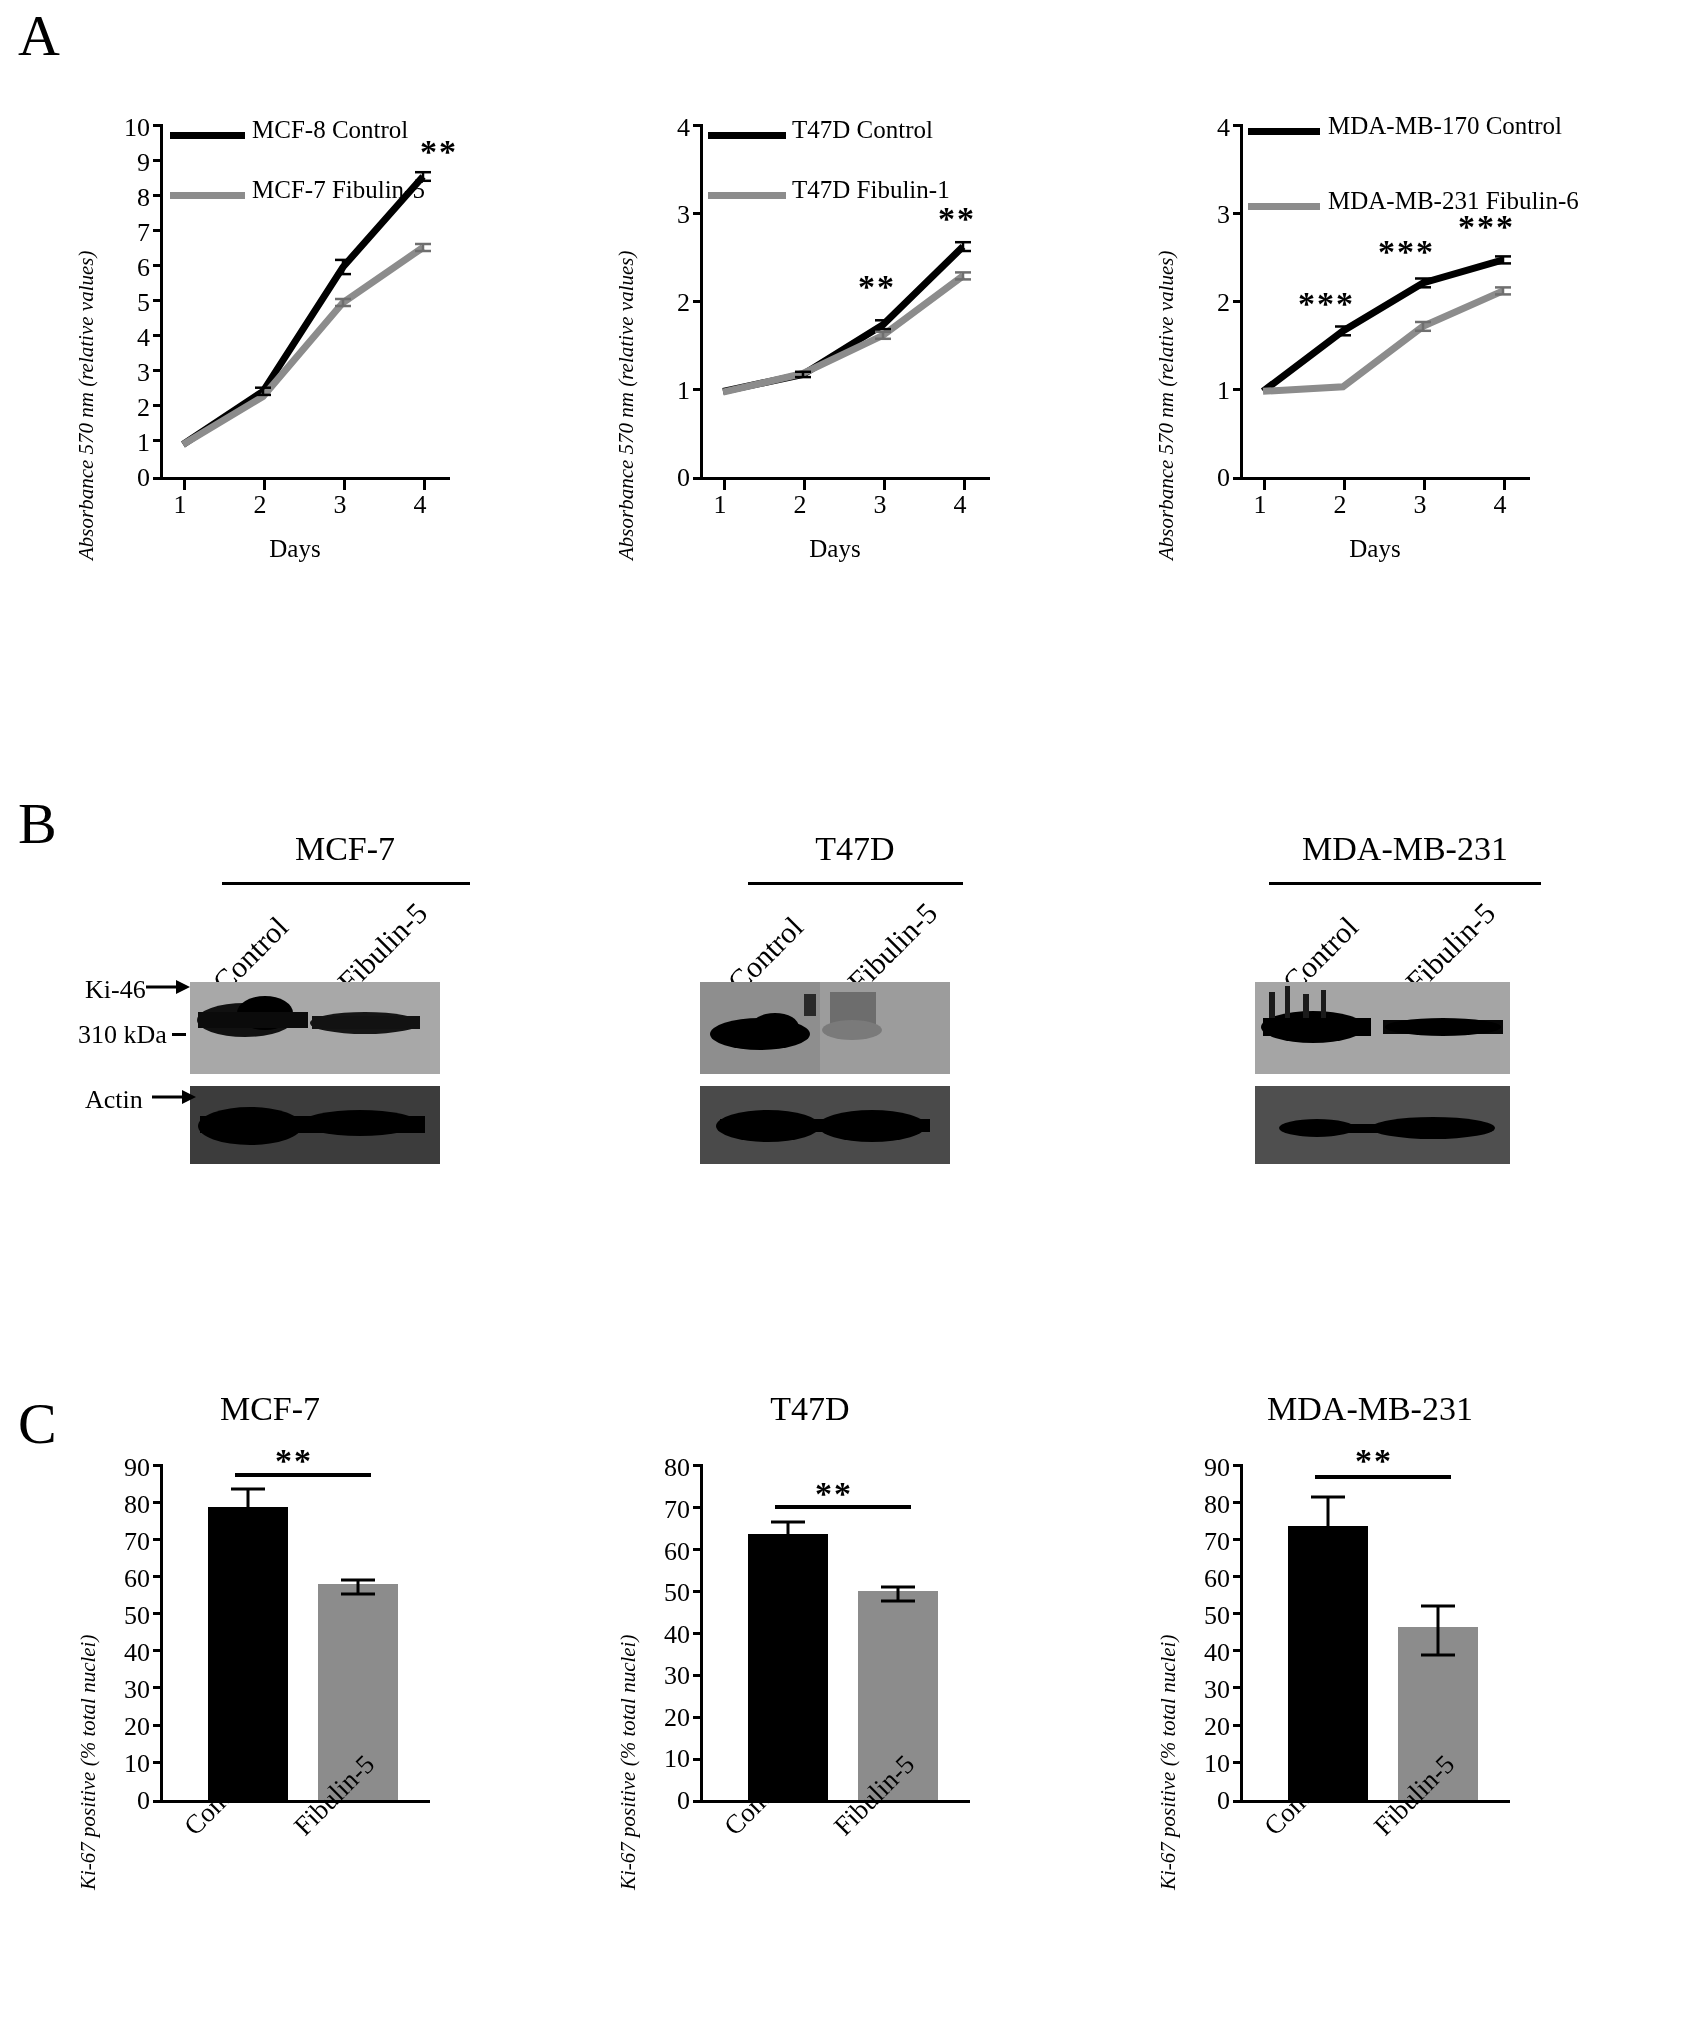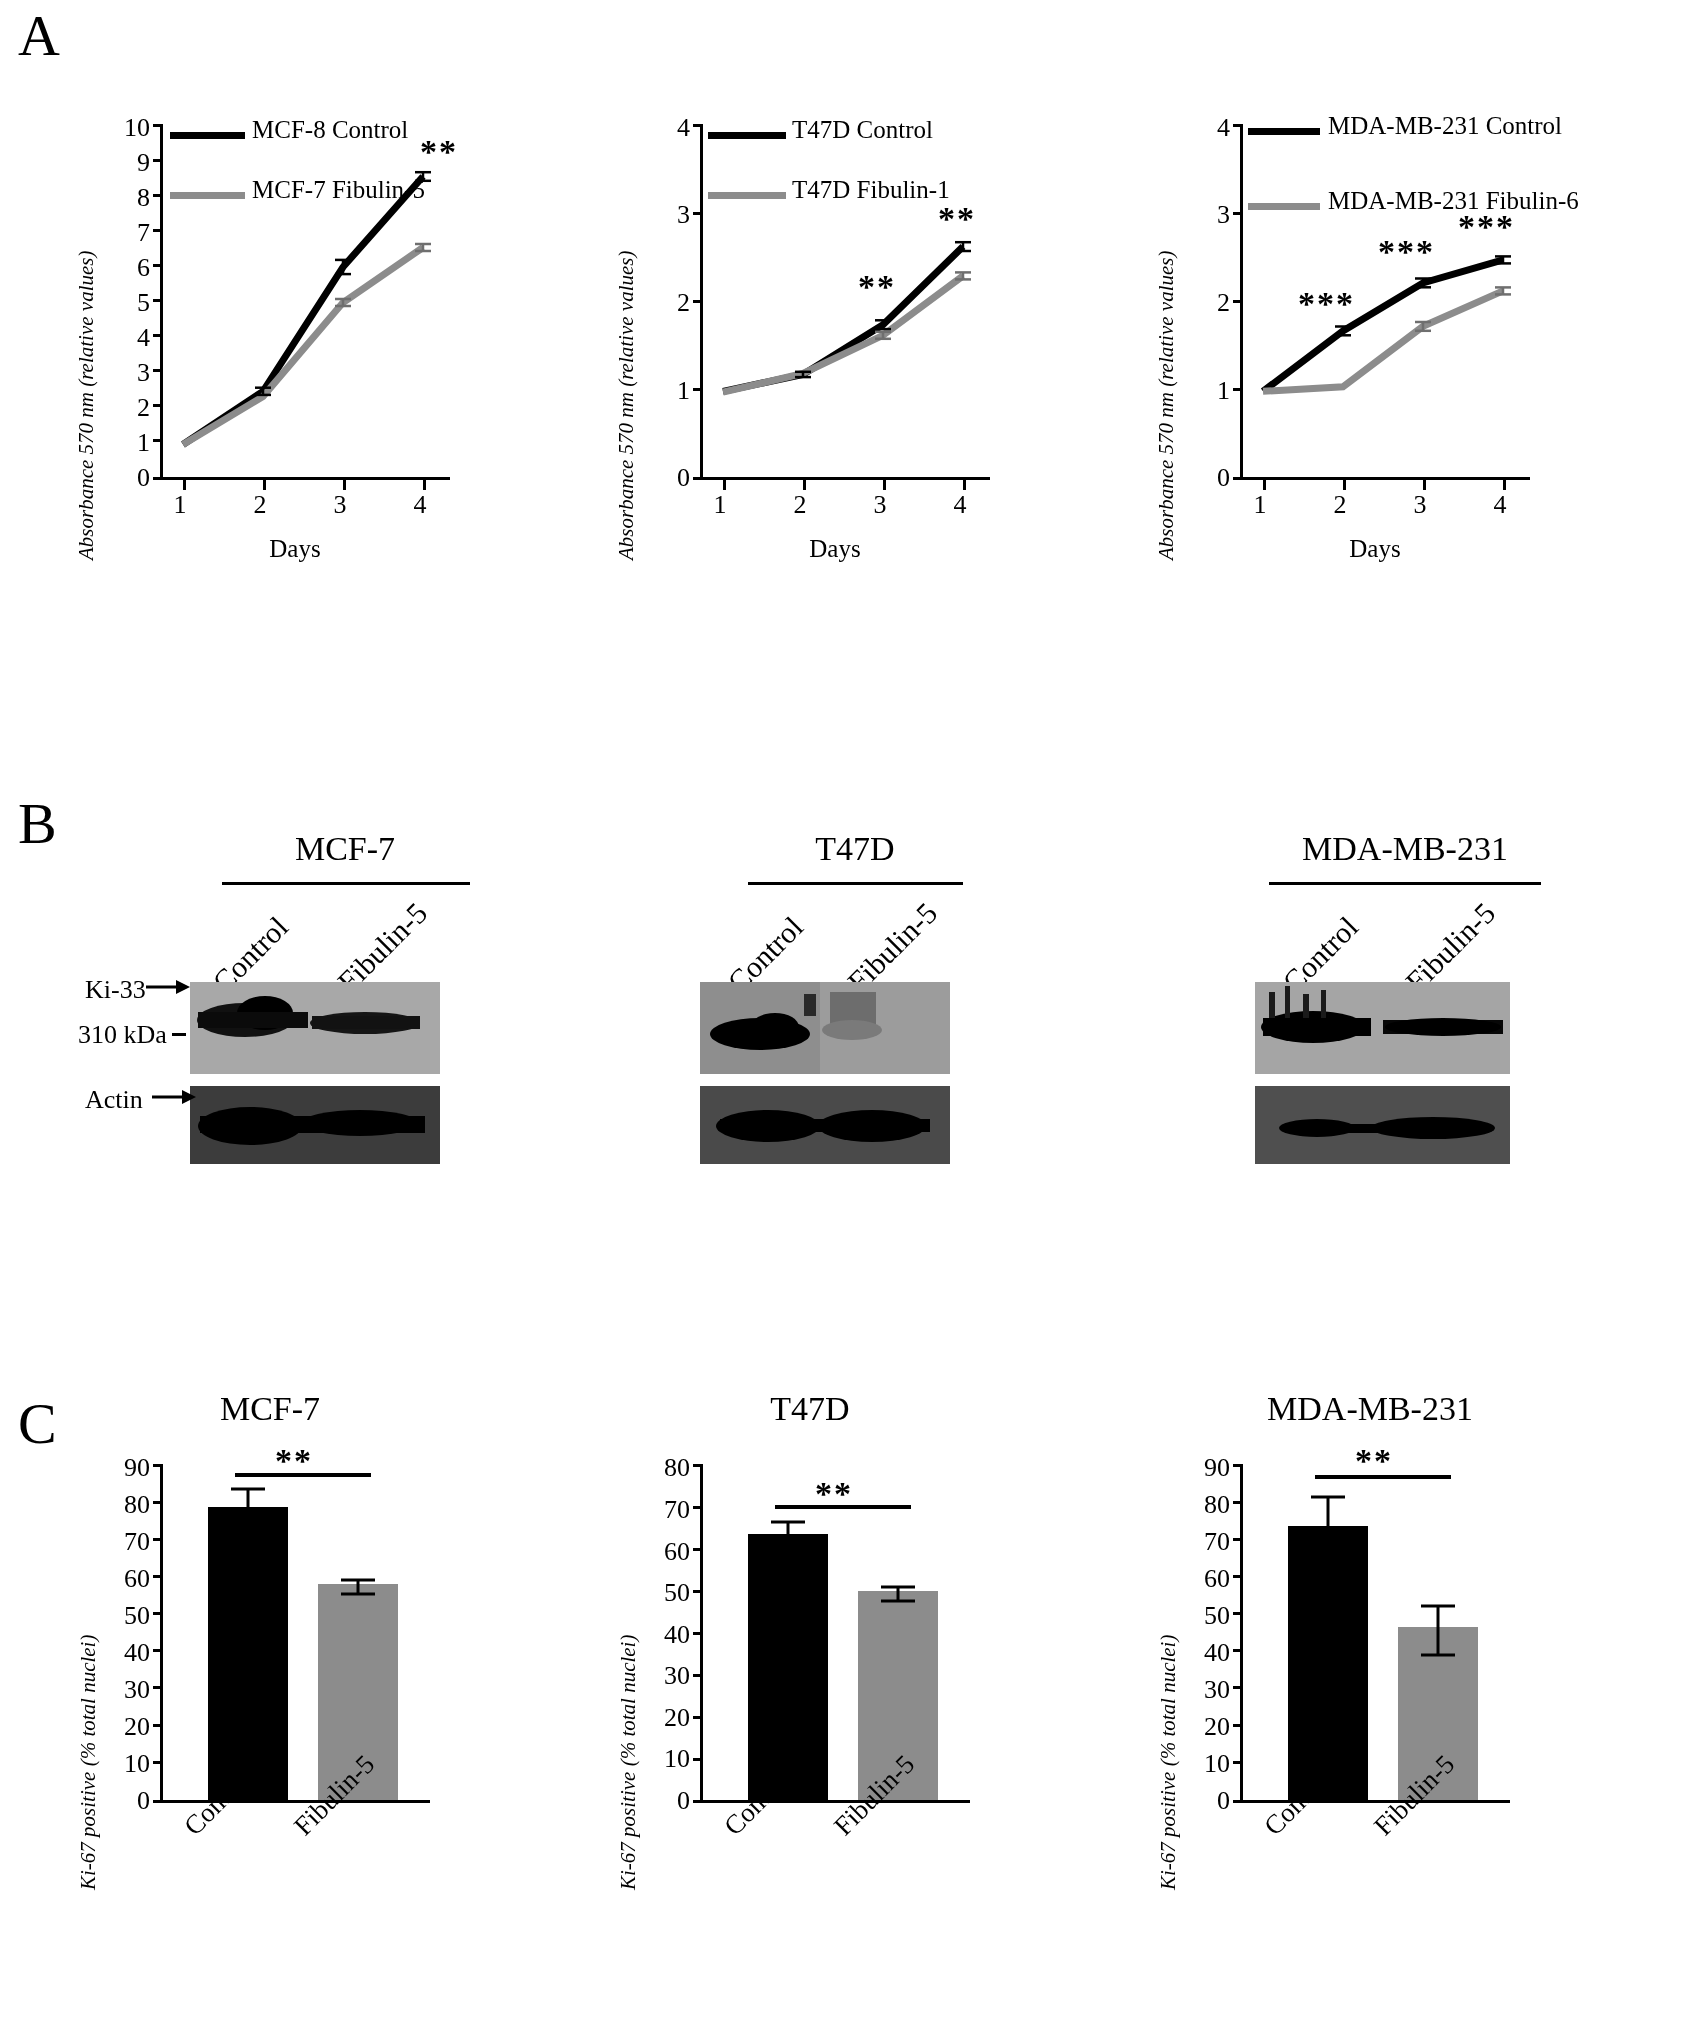--- a/index.html
+++ b/index.html
@@ -226,21 +226,21 @@
     <div class="xtickmark" style="left:260px;top:355px;"></div>
   </div>
 
   <div class="xtick" style="left:100px;top:390px;">1</div>
   <div class="xtick" style="left:180px;top:390px;">2</div>
   <div class="xtick" style="left:260px;top:390px;">3</div>
   <div class="xtick" style="left:340px;top:390px;">4</div>
   <div class="xaxis-title" style="left:175px;top:435px;width:120px;">Days</div>
 
   <div class="legend-line" style="left:108px;top:28px;width:72px;background:#000000;"></div>
-  <div class="legend-text" style="left:188px;top:12px;">MDA-MB-231 Control</div>
+  <div class="legend-text" style="left:188px;top:12px;">MDA-MB-170 Control</div>
   <div class="legend-line" style="left:108px;top:103px;width:72px;background:#8c8c8c;"></div>
   <div class="legend-text" style="left:188px;top:87px;">MDA-MB-231 Fibulin-6</div>
 
   <div class="stars" style="left:158px;top:185px;">***</div>
   <div class="stars" style="left:238px;top:133px;">***</div>
   <div class="stars" style="left:318px;top:108px;">***</div>
 </div>
 
 <div class="panel-letter" style="left:18px;top:790px;">B</div>
 
@@ -260,21 +260,21 @@
     </svg>
   </div>
   <div class="blot-box" style="left:0;top:256px;width:250px;height:78px;background:#3c3c3c;">
     <svg width="250" height="78">
       <ellipse cx="60" cy="40" rx="52" ry="19" fill="#000"></ellipse>
       <ellipse cx="170" cy="37" rx="58" ry="13" fill="#000"></ellipse>
       <rect x="10" y="30" width="225" height="17" fill="#000"></rect>
     </svg>
   </div>
 </div>
-<div class="side-label" style="left:85px;top:975px;">Ki-33</div>
+<div class="side-label" style="left:85px;top:975px;">Ki-46</div>
 <svg class="arrow" style="left:146px;top:975px;" width="44" height="24">
   <line x1="0" y1="12" x2="34" y2="12" stroke="#000" stroke-width="3"></line>
   <polygon points="44,12 30,5 30,19" fill="#000"></polygon>
 </svg>
 <div class="side-label" style="left:78px;top:1020px;">310 kDa</div>
 <div style="position:absolute;left:172px;top:1033px;width:14px;height:3px;background:#000;"></div>
 <div class="side-label" style="left:85px;top:1085px;">Actin</div>
 <svg class="arrow" style="left:152px;top:1085px;" width="44" height="24">
   <line x1="0" y1="12" x2="34" y2="12" stroke="#000" stroke-width="3"></line>
   <polygon points="44,12 30,5 30,19" fill="#000"></polygon>

